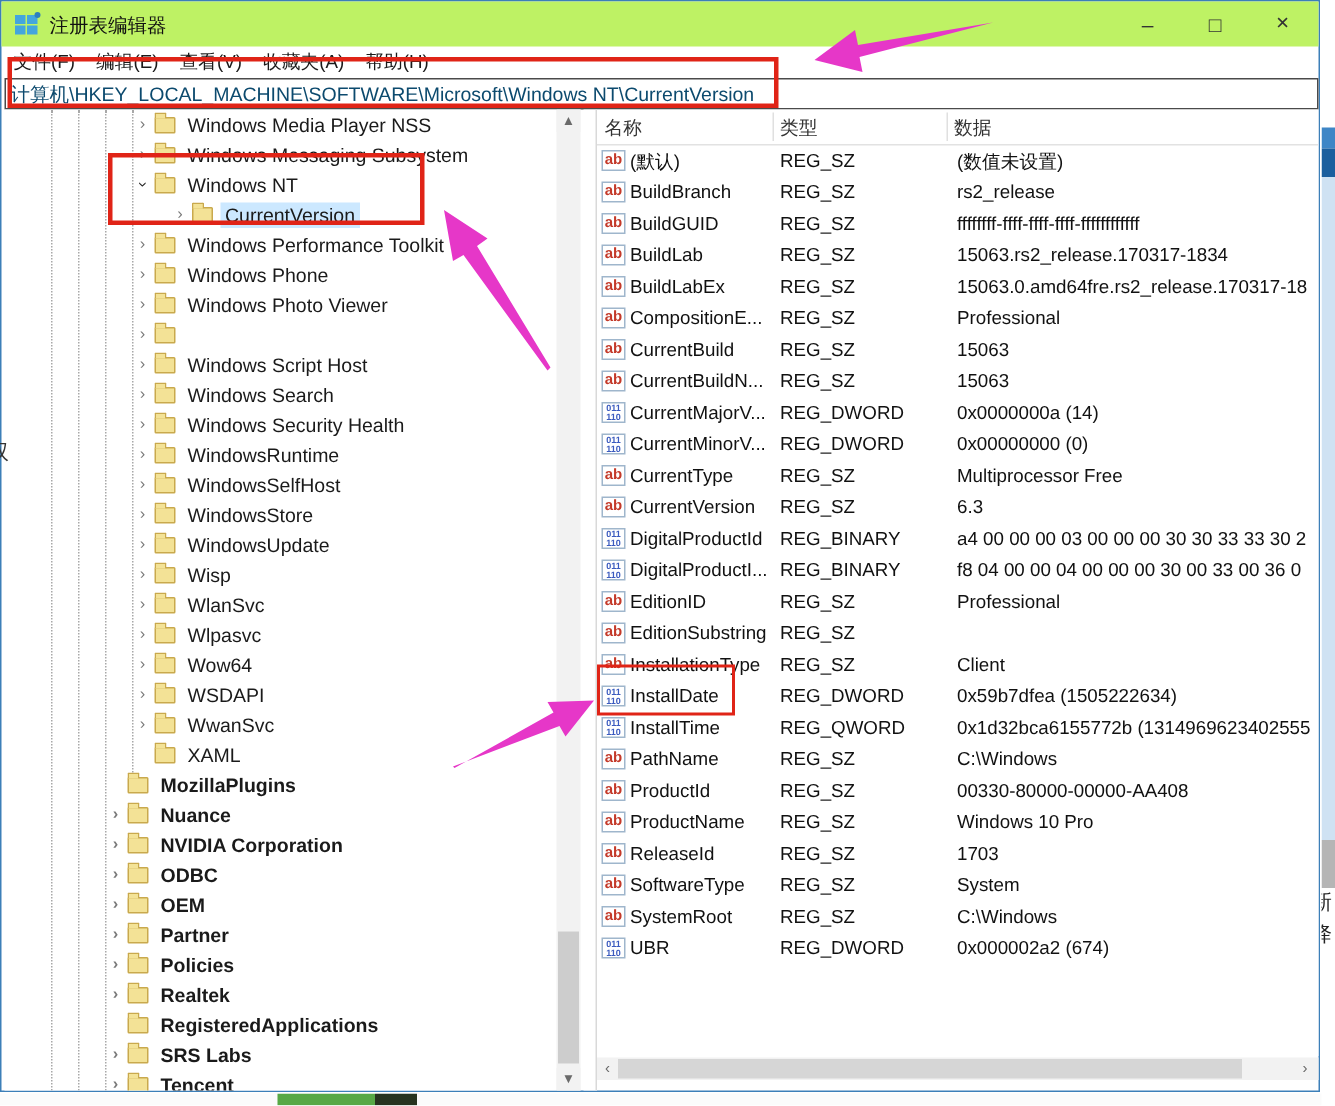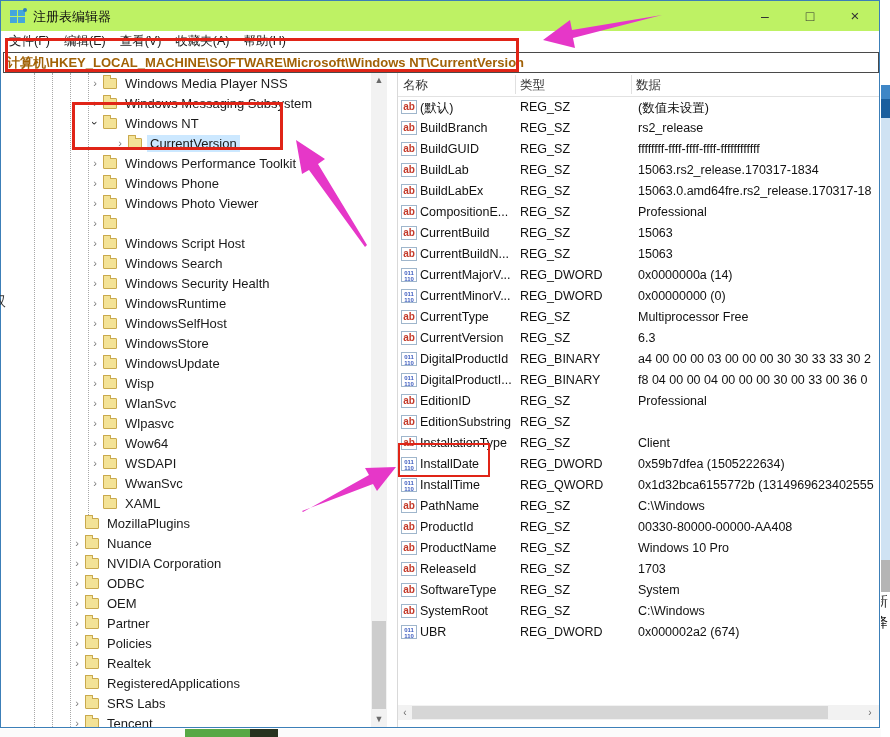--- a/index.html
+++ b/index.html
@@ -17,38 +17,38 @@
   .caption-btn{position:absolute;top:4px;width:32px;height:22px;text-align:center;
     font-size:14px;color:#333;line-height:22px;cursor:default;}
   #btn-min{left:748px;} #btn-max{left:793px;} #btn-close{left:838px;font-size:15px;}
 
   .menubar{position:absolute;left:0;top:30px;width:100%;height:20px;display:flex;
     align-items:center;padding-left:8px;gap:14px;font-size:12.5px;color:#1a1a1a;}
   .menu-item{white-space:nowrap;}
 
   .addressbar{position:absolute;left:2px;top:51px;width:876px;height:21px;
     border:1px solid #4a4a4a;box-sizing:border-box;background:#fff;
-    font-size:13px;color:#a16207;line-height:19px;padding-left:3px;white-space:nowrap;overflow:hidden;font-weight:bold;}
+    font-size:13px;color:#0c4a6e;line-height:19px;padding-left:3px;white-space:nowrap;overflow:hidden;}
 
   
   #tree-panel{position:absolute;left:2px;top:72px;width:368px;height:654px;
     overflow:hidden;background:#fff;}
   .guide{position:absolute;top:0;bottom:0;width:0;border-left:1px dotted #a8a8a8;}
   .tree-row{position:relative;height:20px;display:flex;align-items:center;
     font-size:13px;color:#1a1a1a;white-space:nowrap;}
   .tw{display:inline-block;width:12px;text-align:center;color:#7a7a7a;font-size:11px;flex:none;}
   .tw.exp{color:#222;transform:rotate(90deg);}
   .tw.none{visibility:hidden;}
   .folder{position:relative;display:inline-block;width:14px;height:11px;margin:0 5px 0 2px;
     background:#f3e296;border:1px solid #c9a94d;border-radius:1px;box-sizing:border-box;flex:none;}
   .folder::before{content:"";position:absolute;left:-1px;top:-4px;width:6px;height:3px;
     background:#f3e296;border:1px solid #c9a94d;border-bottom:none;border-radius:1px 1px 0 0;}
   .tree-label{padding:1px 3px;}
   .tree-row.selected .tree-label{background:#cce8ff;}
-  .lv1{padding-left:68px;} .lv2{padding-left:86px;} .lv3{padding-left:111px;}
+  .lv1{padding-left:68px;font-weight:bold;} .lv2{padding-left:86px;} .lv3{padding-left:111px;}
 
   
   #tree-vscroll{position:absolute;left:370px;top:72px;width:16px;height:654px;background:#f2f2f2;}
   .sb-arrow{position:absolute;left:0;width:16px;height:15px;color:#6a6a6a;font-size:9px;
     text-align:center;line-height:15px;background:#f2f2f2;}
   #tree-thumb{position:absolute;left:1px;top:548px;width:14px;height:88px;background:#cdcdcd;}
 
   .splitter{position:absolute;left:388px;top:72px;width:8px;height:654px;background:#fff;
     border-right:1px solid #d9d9d9;}
 

